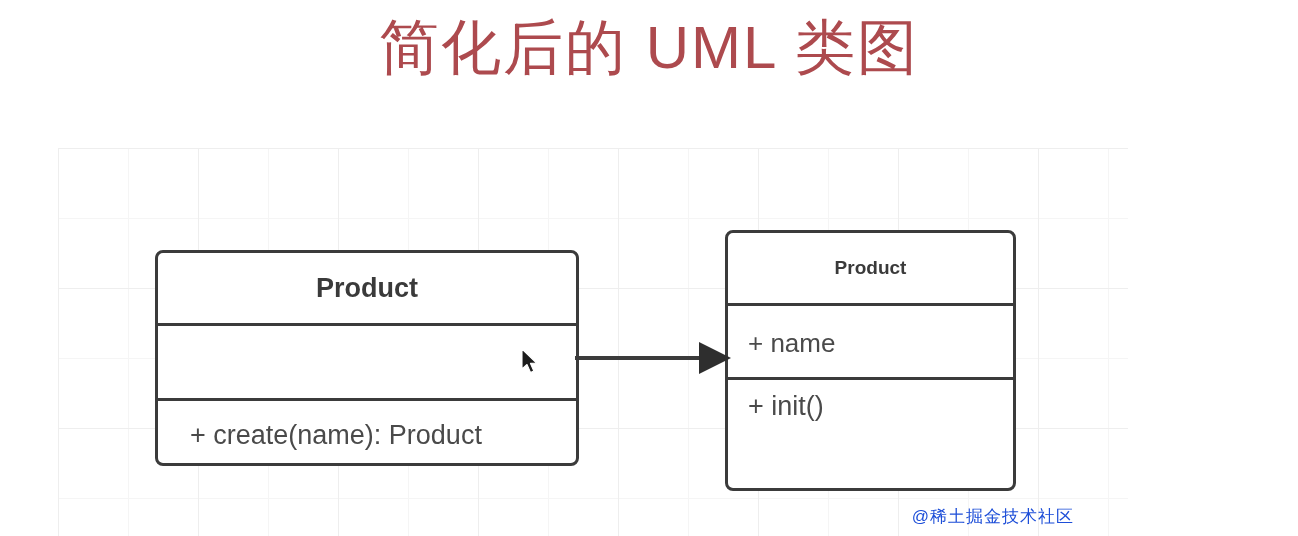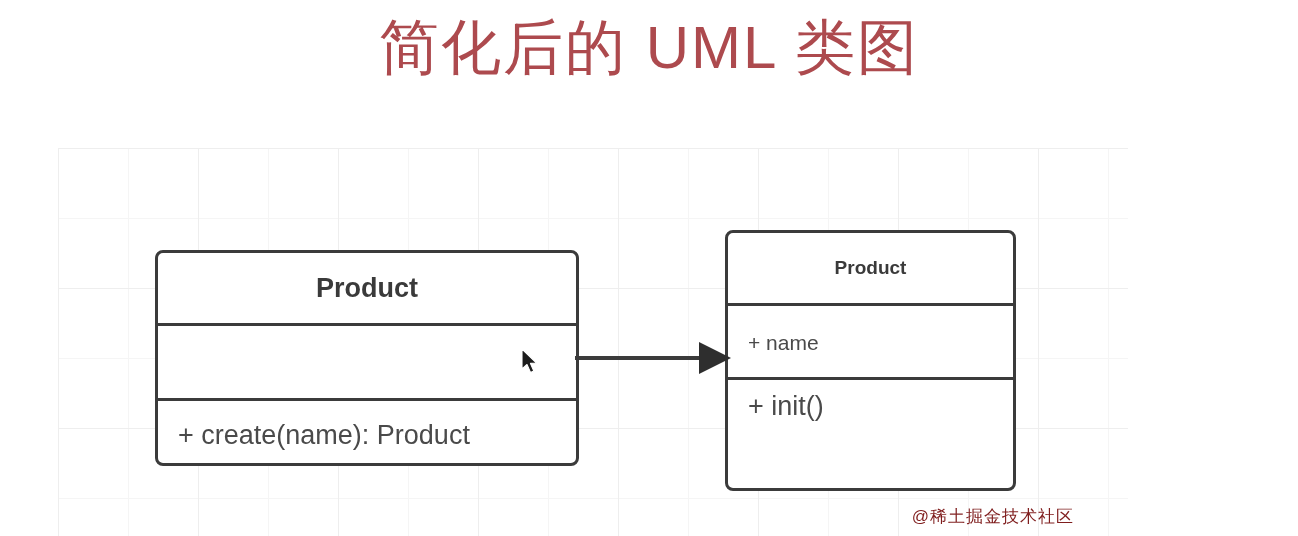--- a/index.html
+++ b/index.html
@@ -99,39 +99,39 @@
     line-height: 70px;
     font-size: 27px;
   }
   #creator-attrs-compartment {
     height: 75px;
   }
   #creator-methods-compartment {
     height: 68px;
     line-height: 68px;
     font-size: 27px;
-    padding-left: 20px;
+    padding-left: 32px;
   }
 
   
   #product-class {
     left: 725px;
     top: 230px;
     width: 291px;
     height: 261px;
   }
   #product-name-compartment {
     height: 70px;
     line-height: 70px;
     font-size: 19px;
   }
   #product-attrs-compartment {
     height: 74px;
     line-height: 74px;
-    font-size: 21px;
+    font-size: 26px;
     padding-left: 20px;
   }
   #product-methods-compartment {
     padding-left: 20px;
     padding-top: 8px;
     font-size: 27px;
     line-height: 37px;
   }
 
   
@@ -151,21 +151,21 @@
     width: 18px;
     height: 26px;
   }
 
   
   #watermark {
     position: absolute;
     right: 14px;
     bottom: 8px;
     font-size: 17px;
-    color: #7f1d1d;
+    color: #1d4ed8;
     letter-spacing: 1px;
     white-space: nowrap;
     user-select: none;
   }
 </style>
 </head>
 <body>
 
 <div id="canvas">
 

